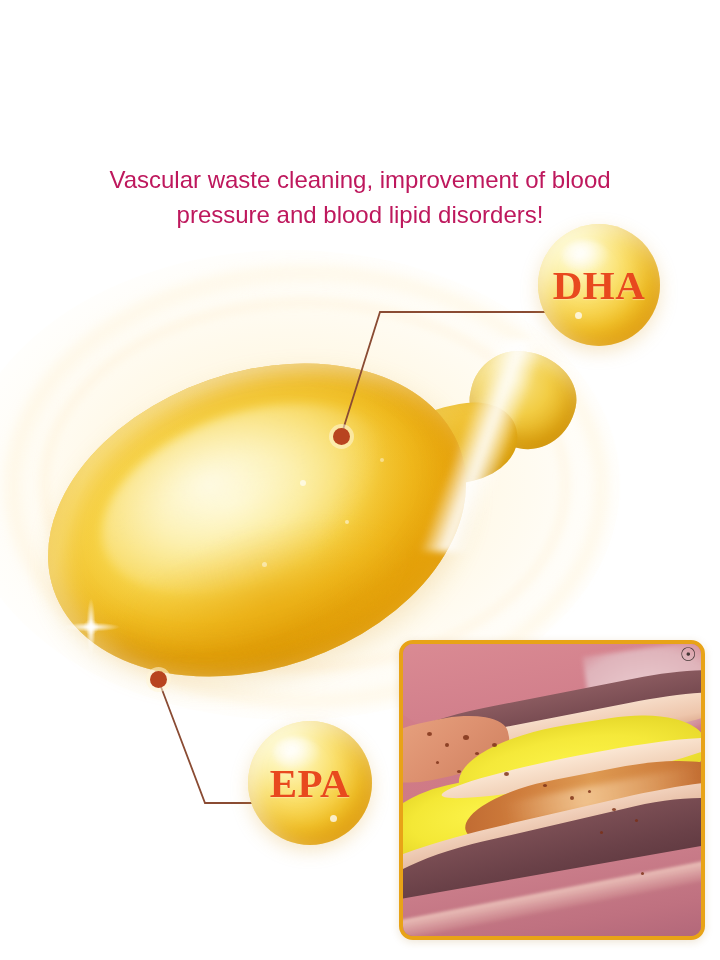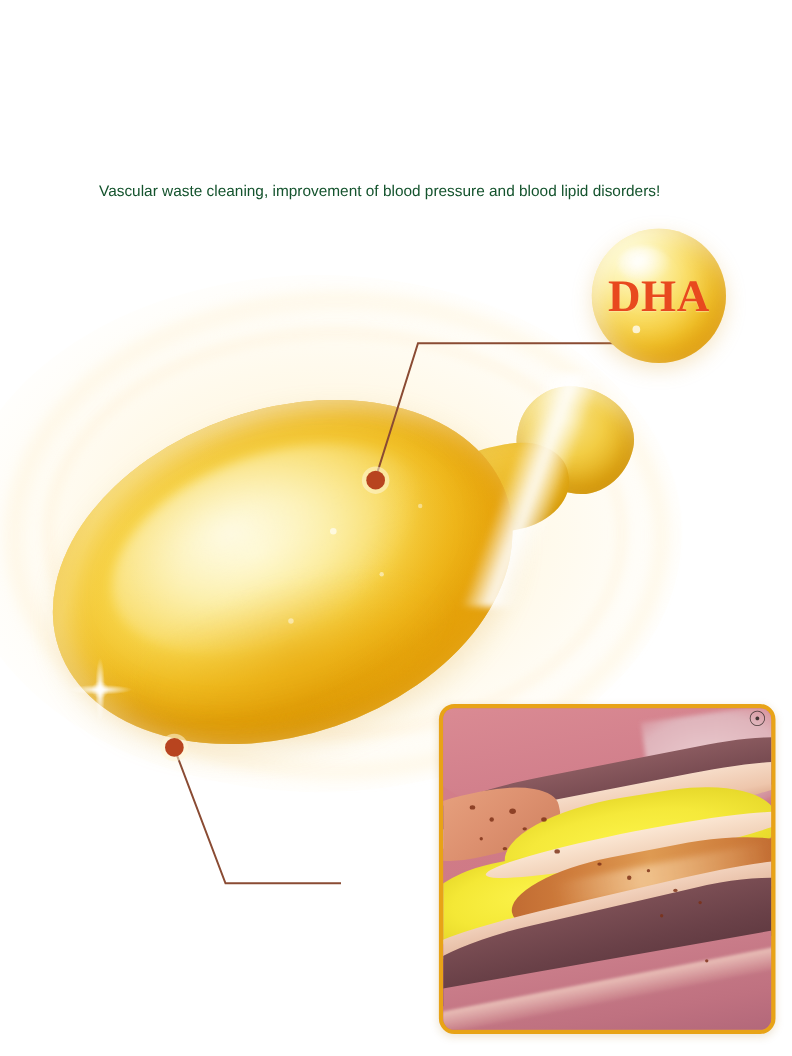--- a/index.html
+++ b/index.html
@@ -35,23 +35,24 @@
     color: #333333;
     transform: scaleX(0.94);
     margin: 0;
     white-space: pre-line;
   }
   .subtitle {
     position: absolute;
     top: 163px;
     left: 90px;
     width: 540px;
-    font-size: 14px;
+    text-align: center;
+    font-size: 24px;
     line-height: 1.45;
-    color: #14532d;
+    color: #be185d;
     font-family: "Liberation Sans", sans-serif;
   }
 
   
   .halo {
     position: absolute;
     left: -40px;
     top: 250px;
     width: 660px;
     height: 470px;
@@ -263,21 +264,21 @@
     position: relative;
     z-index: 3;
     font-family: "Liberation Serif", serif;
     font-weight: 700;
     font-size: 41px;
     letter-spacing: 0.5px;
     color: #e8491e;
     text-shadow: 0 1px 1px rgba(255,240,190,0.55);
   }
   #sphere-dha {
-    left: 538px; top: 208px; width: 122px; height: 122px; text-align: right;
+    left: 538px; top: 224px; width: 122px; height: 122px; text-align: right;
   }
   #sphere-epa {
     left: 248px; top: 721px; width: 124px; height: 124px;
   }
   .sphere-dot-hint {
     position: absolute;
     width: 7px; height: 7px;
     border-radius: 50%;
     background: rgba(255,255,255,0.75);
     z-index: 2;
@@ -460,20 +461,24 @@
   </svg>
 
   <div class="hot-dot" id="dot-dha"></div>
   <div class="hot-dot" id="dot-epa"></div>
 
   <div class="sphere" id="sphere-dha">
     <span class="sphere-label">DHA</span>
     <span class="sphere-dot-hint" style="left:30%; top:72%;"></span>
   </div>
 
+  <div class="sphere" id="sphere-epa">
+    <span class="sphere-label">EPA</span>
+    <span class="sphere-dot-hint" style="left:66%; top:76%;"></span>
+  </div>
 
   <div class="panel">
     <div class="panel-img">
       <div class="layer art-bg"></div>
       <div class="layer art-top-tissue"></div>
       <div class="layer art-pale-blob"></div>
       <div class="layer art-wall-outer-top"></div>
       <div class="layer art-intima-top"></div>
       <div class="layer art-lumen-upper-left"></div>
       <div class="layer art-plaque-upper"></div>

